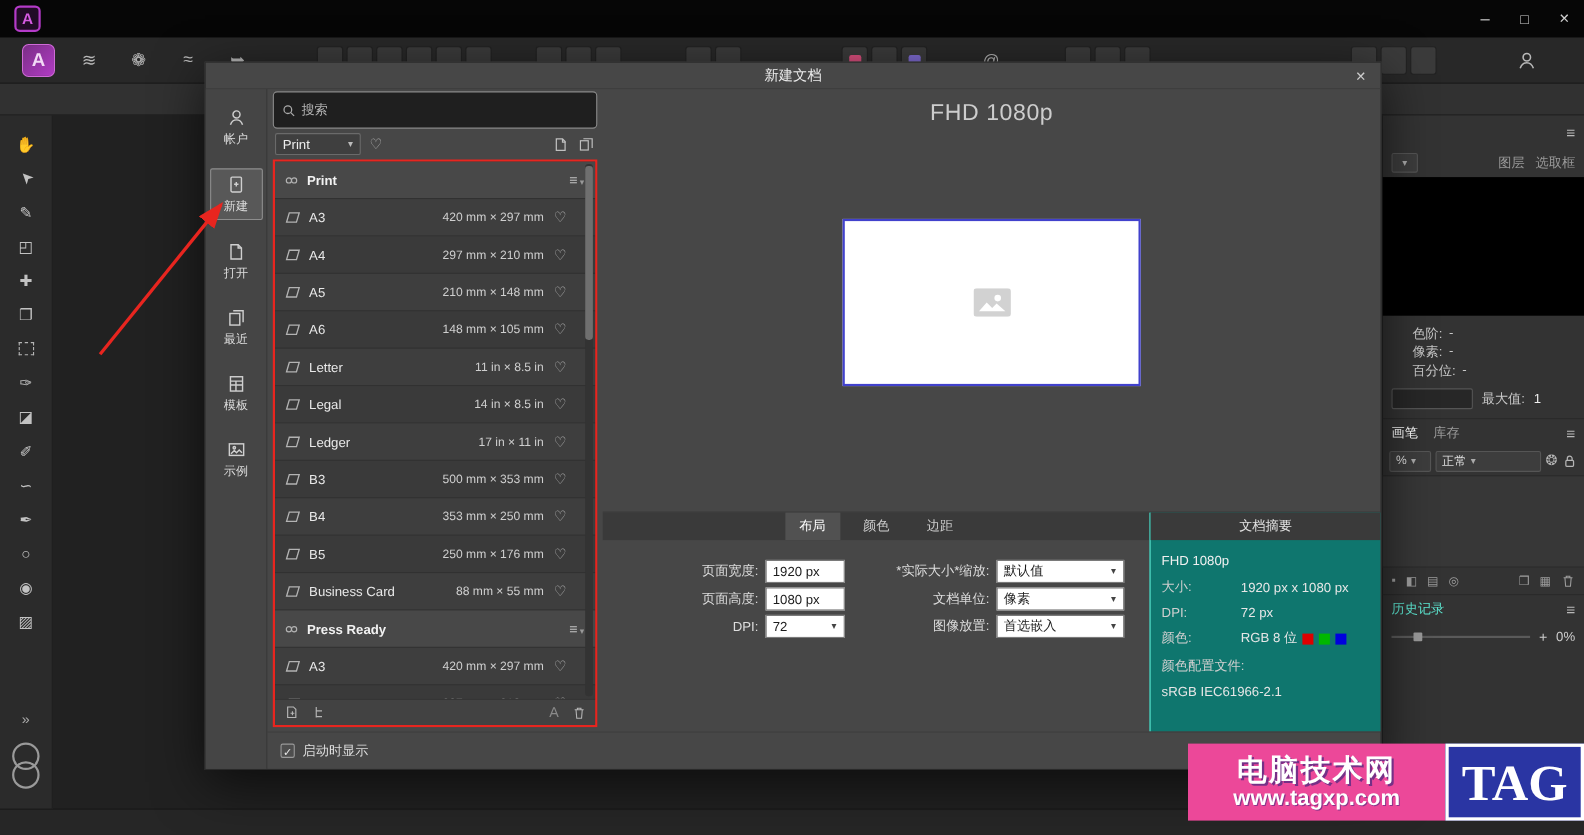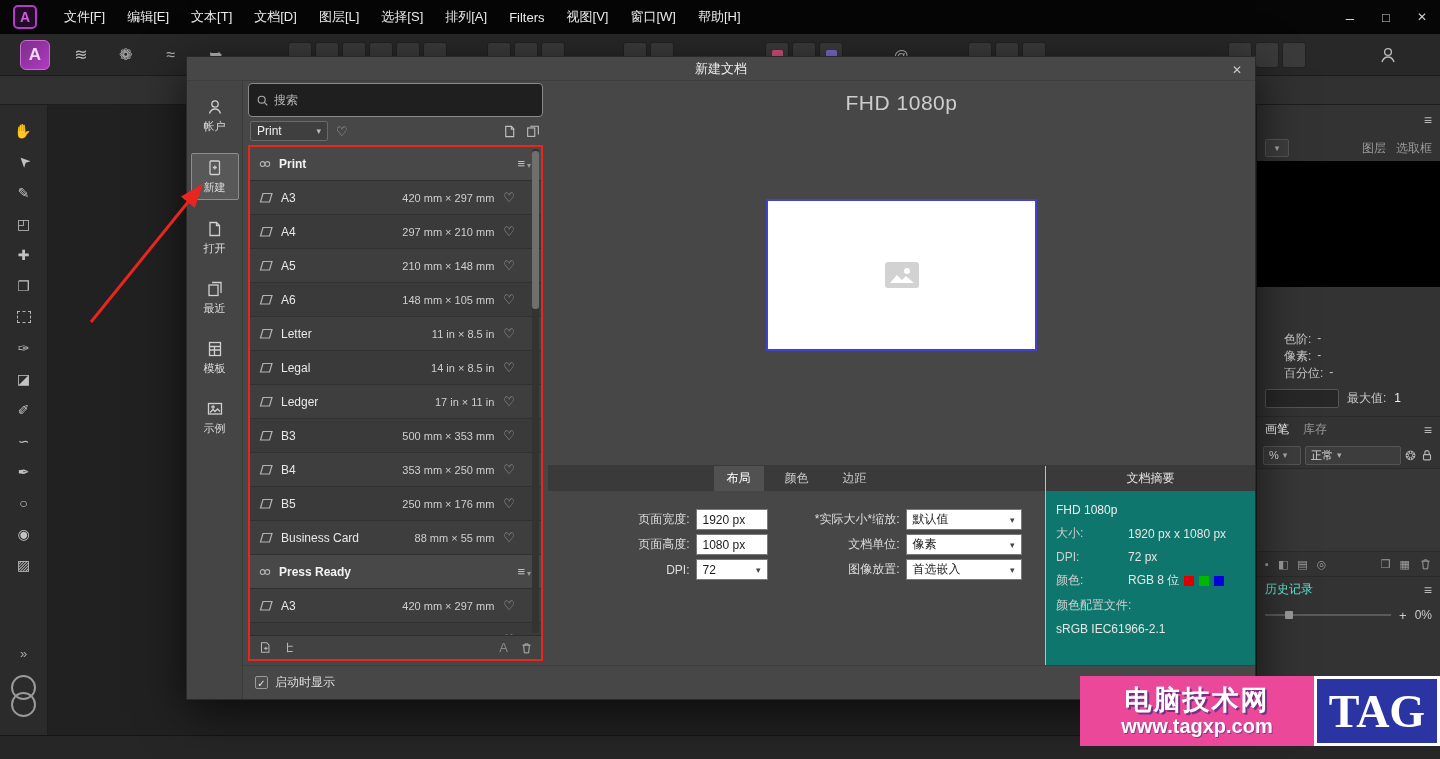--- a/index.html
+++ b/index.html
@@ -52,21 +52,21 @@
   .rpanel{position:absolute;top:105px;right:0;width:184px;bottom:24px;background:#333;border-left:1px solid #1f1f1f;font-size:12px;}
   .rp-row{display:flex;align-items:center;padding:0 8px;}
   .rp-header{height:30px;justify-content:flex-end;}
   .ic-burger::before{content:"≡";color:#b8b8b8;font-size:14px;}
   .rp-tabsrow{height:26px;gap:8px;}
   .rp-chev{width:24px;height:18px;background:#3d3d3d;border:1px solid #555;border-radius:2px;display:flex;align-items:center;justify-content:center;}
   .rp-chev::after{content:"▾";color:#aaa;font-size:9px;}
   .rp-tabsrow .spacer{flex:1;}
   .rp-dimtab{color:#999;}
   .histogram{height:126px;background:#000;}
-  .rp-stats{padding:8px 0 0 27px;margin-top:36px;}
+  .rp-stats{padding:8px 0 0 27px;}
   .rp-stat{height:17px;display:flex;gap:6px;color:#c8c8c8;}
   .rp-maxrow{height:26px;margin-top:3px;gap:8px;}
   .rp-input{width:74px;height:19px;background:#272727;border:1px solid #555;border-radius:2px;}
   .rp-maxval{color:#eee;}
   .rp-tabs2{height:26px;gap:14px;border-top:1px solid #2a2a2a;margin-top:5px;}
   .rp-tab-active{color:#fff;}
   .rp-tabs2 .spacer,.rp-hist-h .spacer{flex:1;}
   .rp-controls{height:26px;gap:4px;padding:0 6px;}
   .rp-select{height:19px;background:#3d3d3d;border:1px solid #555;border-radius:2px;color:#ddd;display:flex;align-items:center;padding:0 5px;gap:4px;font-size:11px;}
   .rp-select::after{content:"▾";color:#aaa;font-size:9px;}
@@ -166,44 +166,20 @@
   .wm-url{font-size:20px;font-weight:bold;text-shadow:1px 1px 0 rgba(20,30,120,.45);}
   .wm-tag{width:126px;background:#2a35a3;border:3px solid #fff;color:#fff;display:flex;align-items:center;justify-content:center;font-size:46px;font-weight:bold;font-family:"Liberation Serif","DejaVu Serif",serif;}
 </style>
 </head>
 <body>
 
 <div class="menubar">
   <div class="app-badge">
       <span>A</span>
     </div>
-  <div class="menu-items">
-
-      <div class="menu-item">文件[F]</div>
-
-      <div class="menu-item">编辑[E]</div>
-
-      <div class="menu-item">文本[T]</div>
-
-      <div class="menu-item">文档[D]</div>
-
-      <div class="menu-item">图层[L]</div>
-
-      <div class="menu-item">选择[S]</div>
-
-      <div class="menu-item">排列[A]</div>
-
-      <div class="menu-item">Filters</div>
-
-      <div class="menu-item">视图[V]</div>
-
-      <div class="menu-item">窗口[W]</div>
-
-      <div class="menu-item">帮助[H]</div>
-    </div>
   <div class="win-controls">
     <div class="win-btn">
         <span class="ic-min"></span>
       </div>
     <div class="win-btn">
         <span class="ic-max"></span>
       </div>
     <div class="win-btn">
         <span class="ic-x"></span>
       </div>

